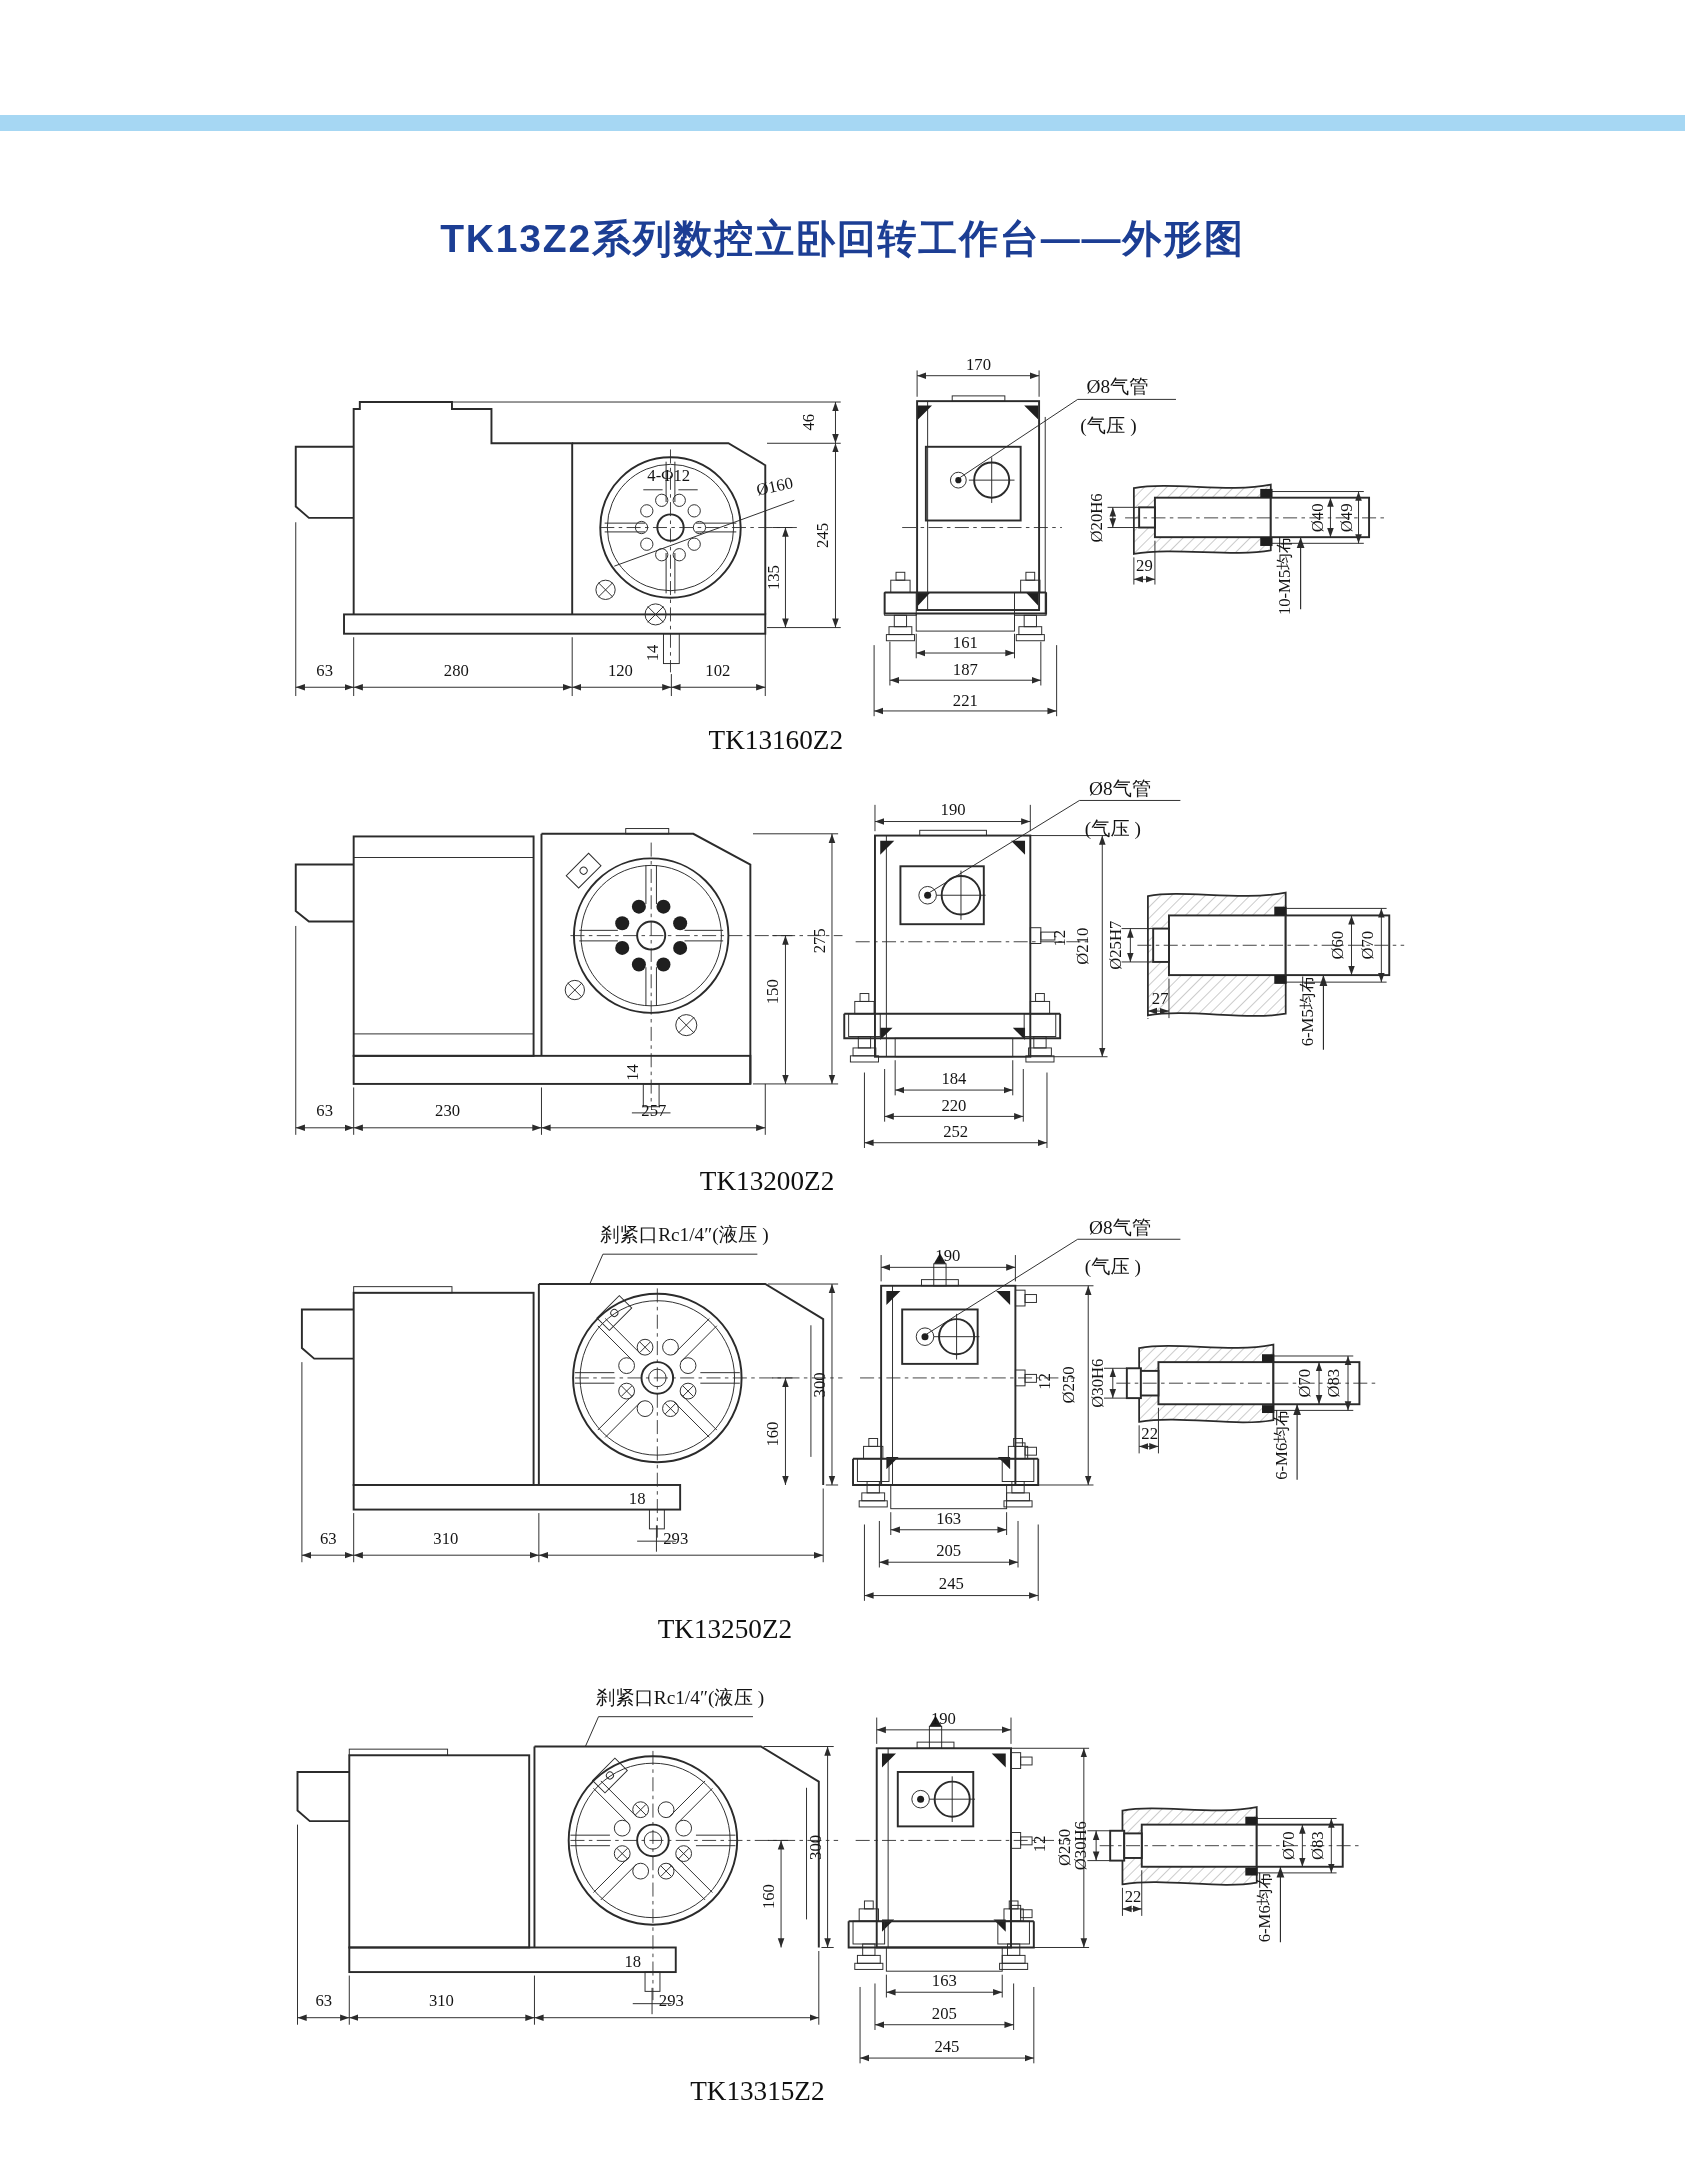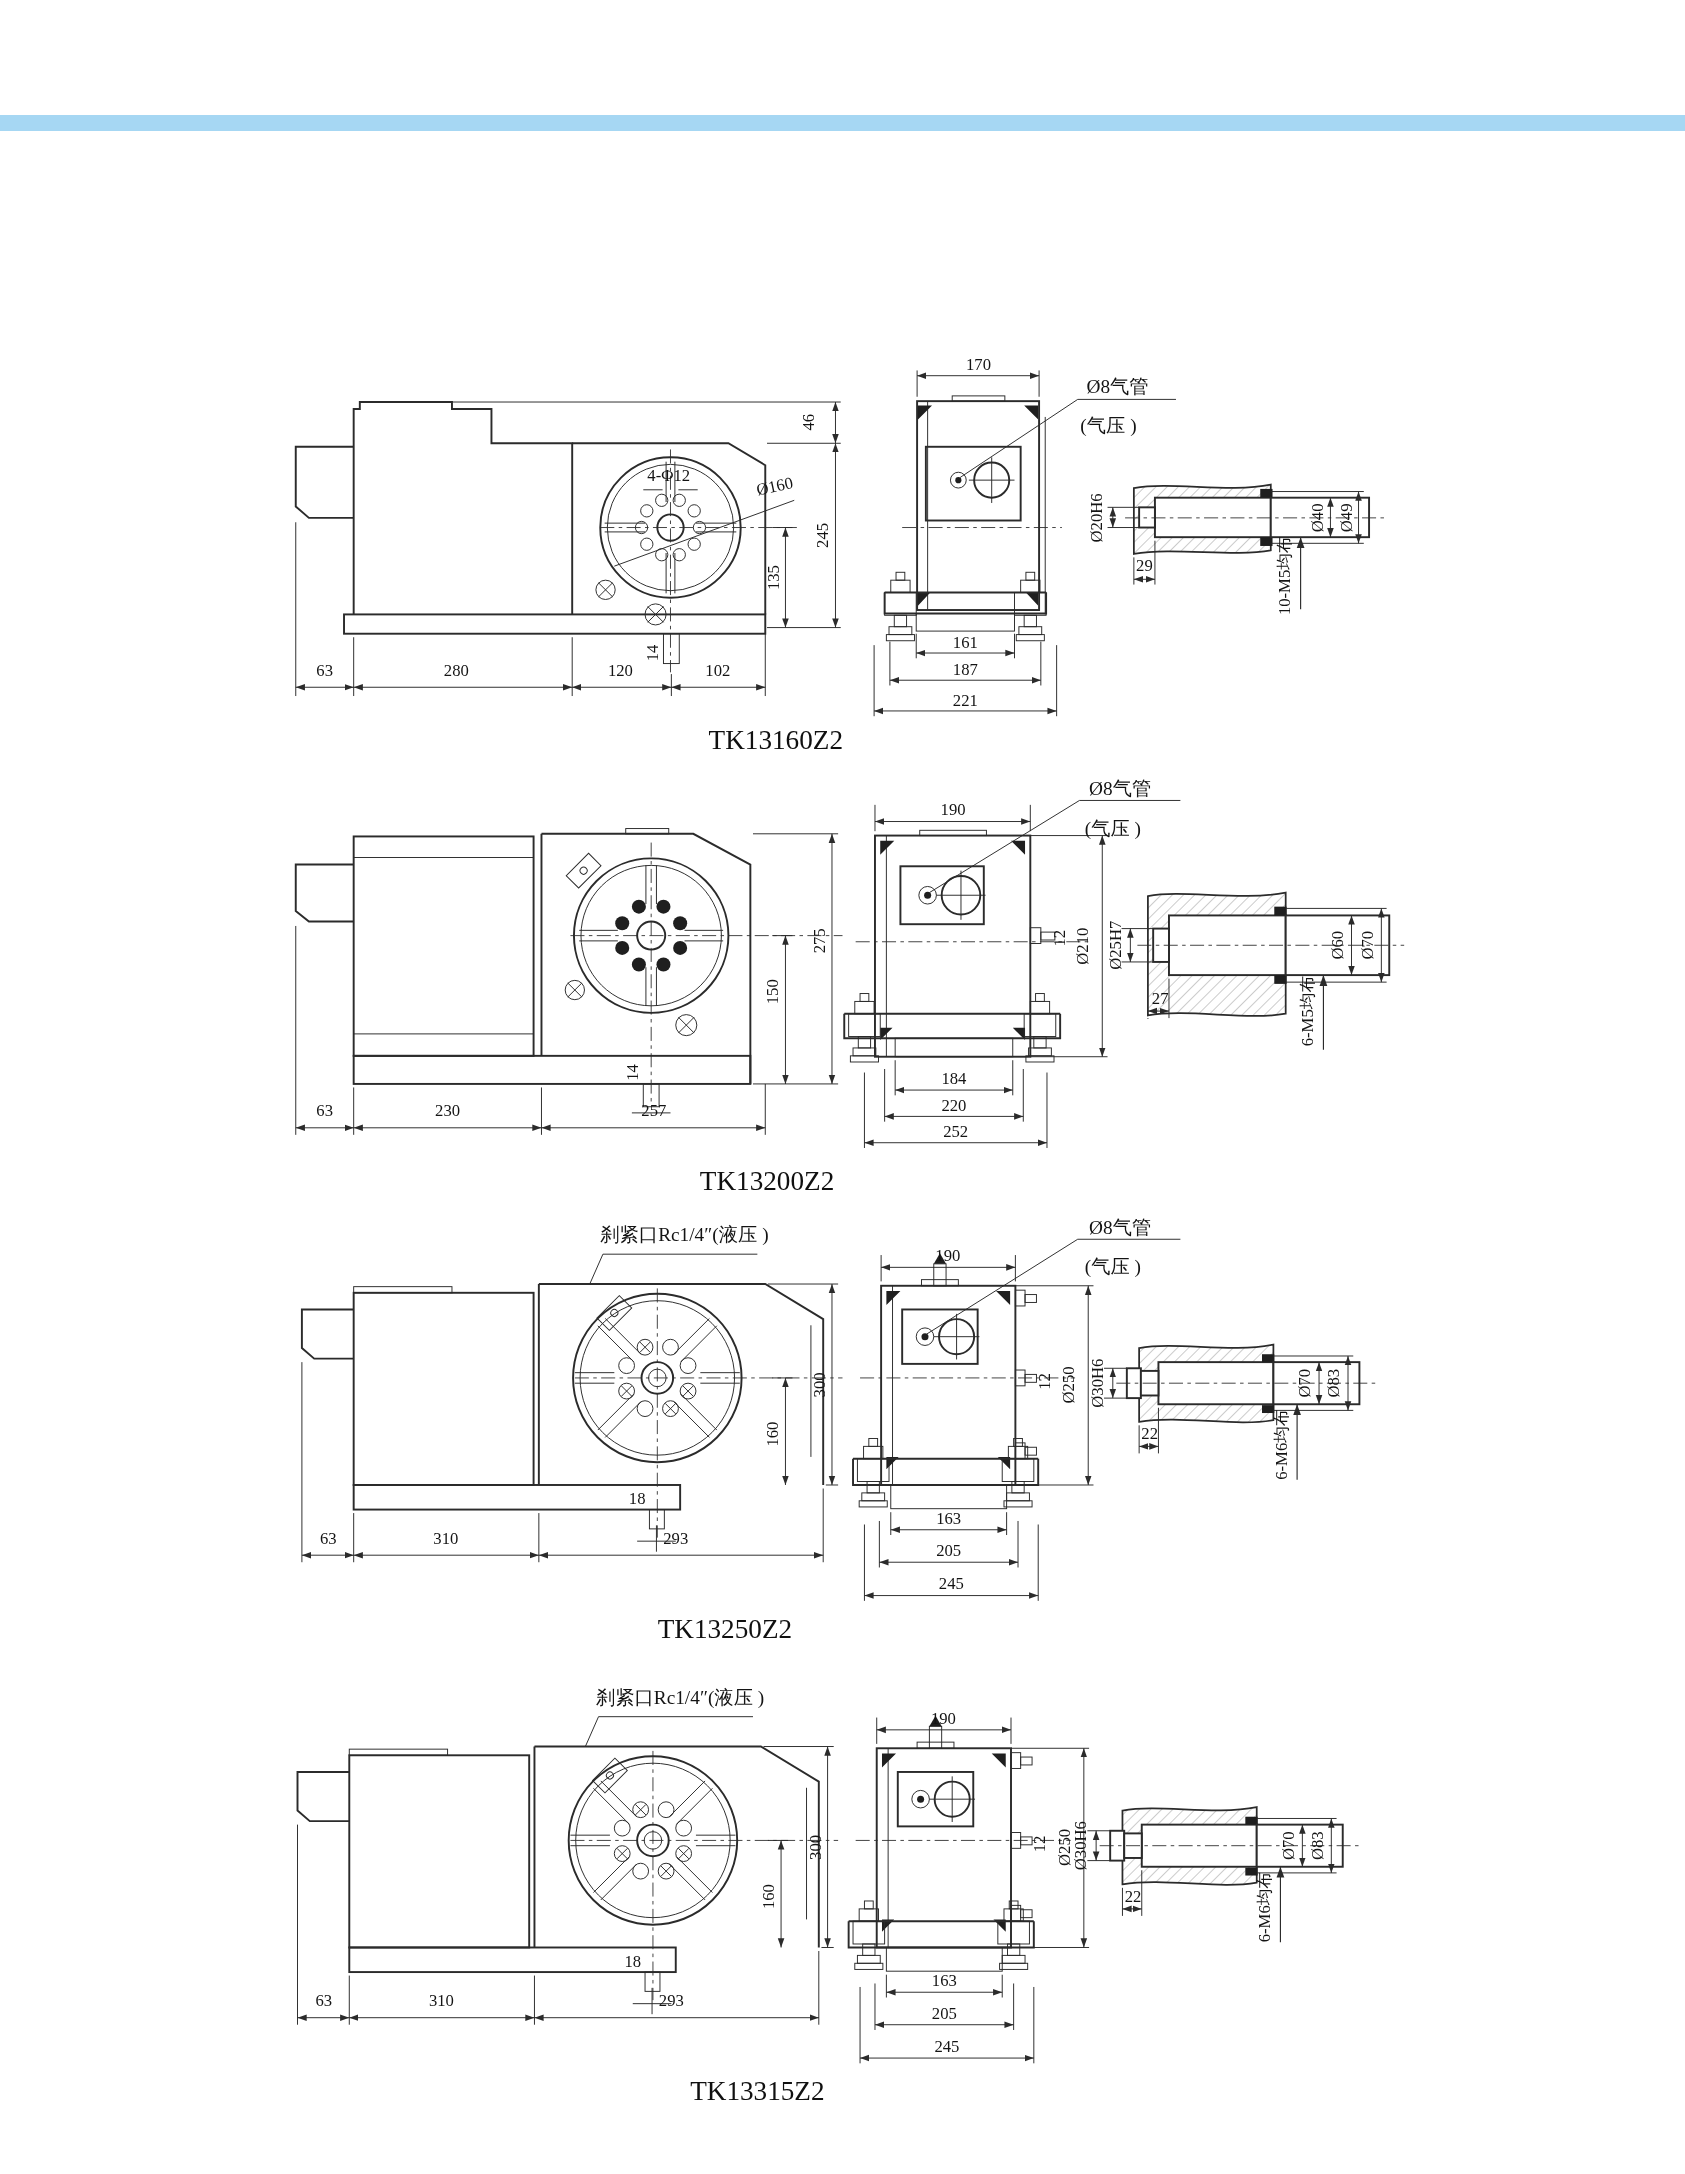--- a/index.html
+++ b/index.html
@@ -21,20 +21,21 @@
   .dim{font:19px "Liberation Serif",serif;fill:#141414}
   .lbl{font:22px "Liberation Serif",serif;fill:#141414}
   .cap{font:31px "Liberation Serif",serif;fill:#101010}
   text{user-select:none}
 </style>
 </head>
 <body>
 
 <div id="page">
   <div id="accent-bar" style="background: rgb(166, 215, 243);"></div>
+  <div id="page-title" style="color: rgb(28, 62, 148);">TK13Z2系列数控立卧回转工作台——外形图</div>
 
   <svg width="1685" height="2174" viewBox="0 0 1920 2477">
     <defs>
       <marker id="ar" viewBox="0 0 10 10" refX="9.5" refY="5" markerWidth="10" markerHeight="10" orient="auto-start-reverse">
         <path d="M0,1.6 L9.5,5 L0,8.4 Z" fill="#2b2b2b"></path>
       </marker>
       <pattern id="h" width="9" height="9" patternUnits="userSpaceOnUse" patternTransform="rotate(45)">
         <line x1="0" y1="0" x2="0" y2="9" stroke="#9c9c9c" stroke-width="1.2"></line>
       </pattern>
       <g id="bolt">

